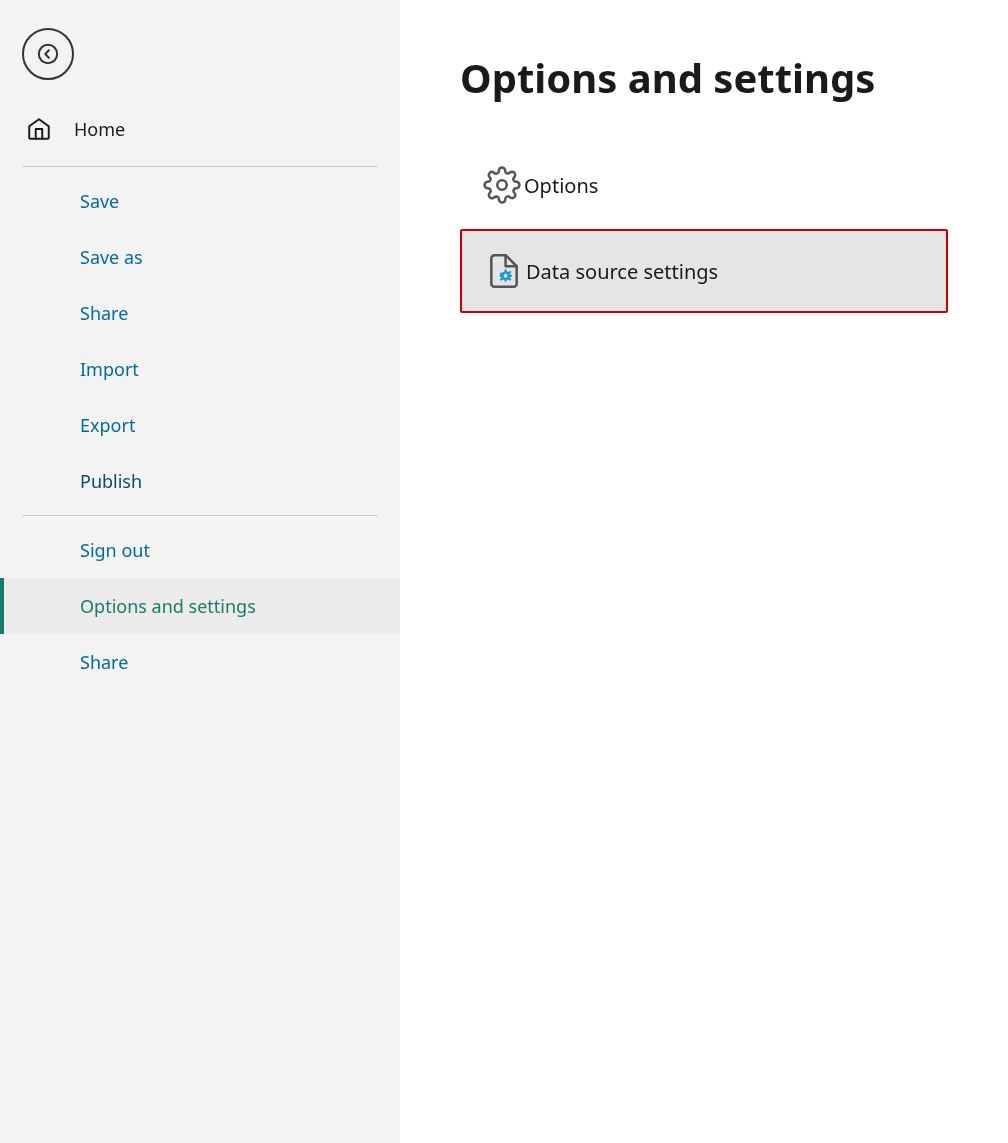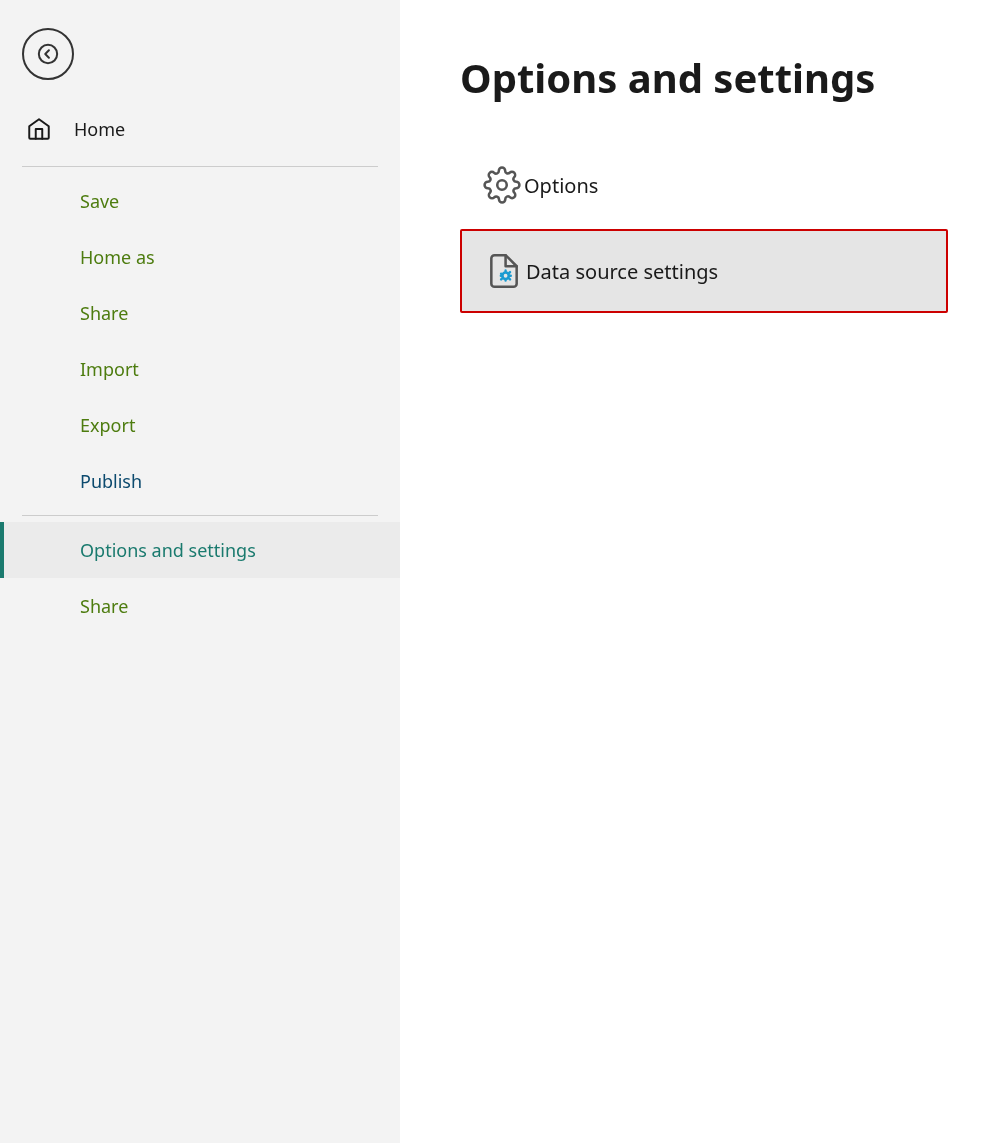--- a/index.html
+++ b/index.html
@@ -62,21 +62,21 @@
 
     .sidebar-divider {
       border: none;
       border-top: 1.5px solid #ccc;
       margin: 6px 22px 6px 22px;
     }
 
     .sidebar-sub-item {
       padding: 16px 0 16px 80px;
       font-size: 18px;
-      color: #4d7c0f;
+      color: #0369a1;
       cursor: pointer;
     }
 
     .sidebar-sub-item.disabled {
       color: #0c4a6e;
       cursor: default;
     }
 
     .sidebar-sub-item.active {
       color: #1a7a6e;
@@ -155,37 +155,40 @@
     <span>Home</span>
   </div>
 
 
   <hr class="sidebar-divider">
 
   <div class="sidebar-sub-item">
     <span>Save</span>
   </div>
   <div class="sidebar-sub-item">
-    <span>Home as</span>
+    <span>Save as</span>
   </div>
   <div class="sidebar-sub-item">
     <span>Share</span>
   </div>
   <div class="sidebar-sub-item">
     <span>Import</span>
   </div>
   <div class="sidebar-sub-item">
     <span>Export</span>
   </div>
   <div class="sidebar-sub-item disabled">
     <span>Publish</span>
   </div>
 
   <hr class="sidebar-divider">
 
+  <div class="sidebar-sub-item">
+    <span>Sign out</span>
+  </div>
   <div class="sidebar-sub-item active">
     <span>Options and settings</span>
   </div>
   <div class="sidebar-sub-item">
     <span>Share</span>
   </div>
 
 </div>
 
 <div class="main-content">

